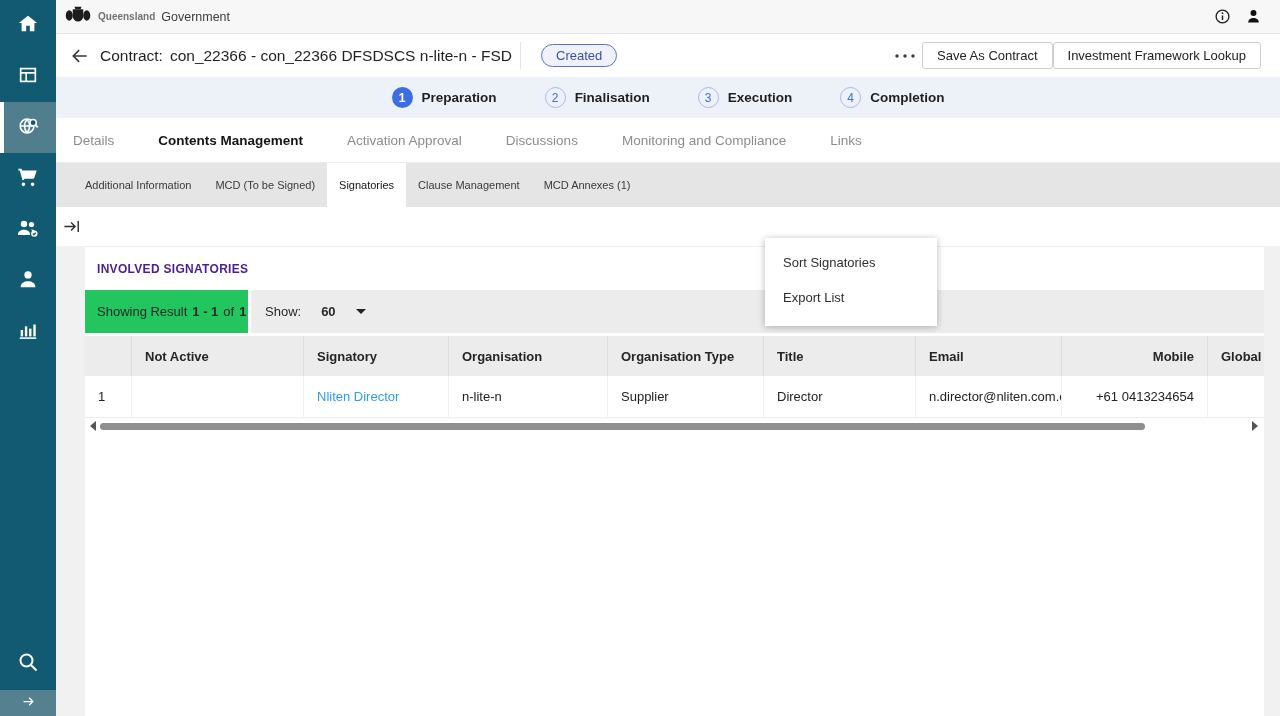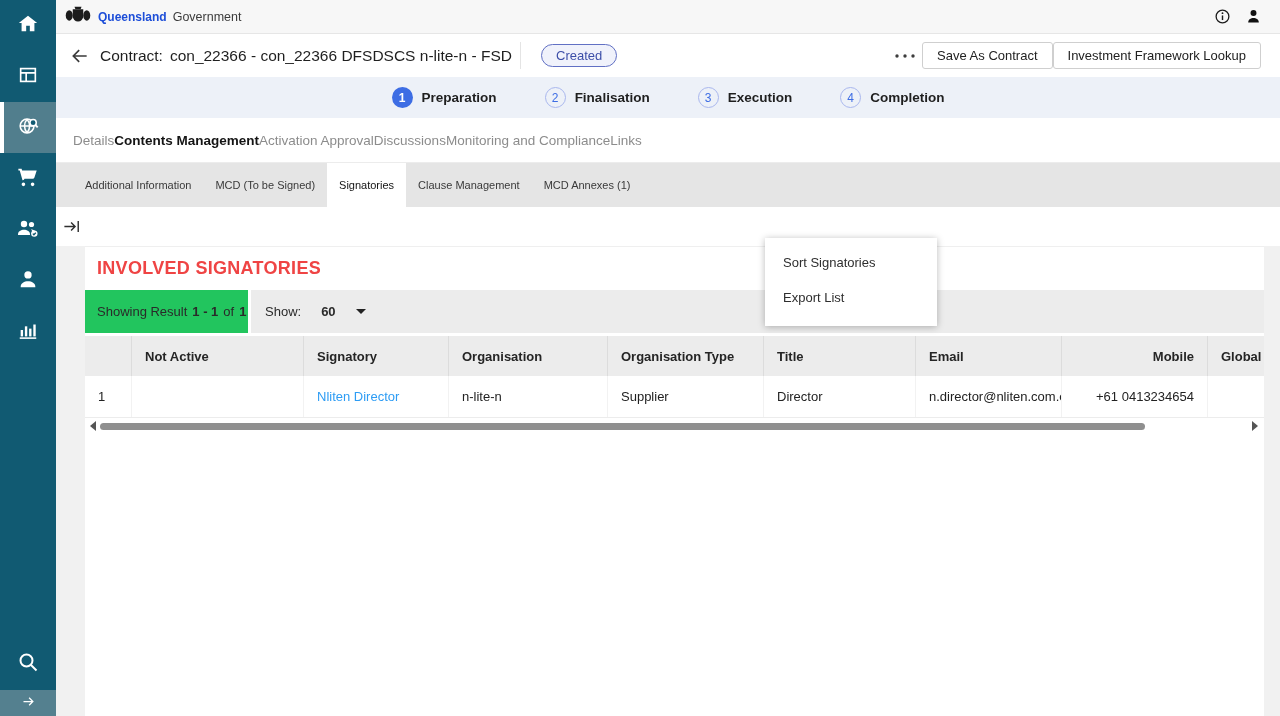--- a/index.html
+++ b/index.html
@@ -13,21 +13,21 @@
   }
   
   .sidebar { position:absolute; left:0; top:0; width:56px; height:716px; background:#115a72; z-index:30; }
   .side-item { height:51px; display:flex; align-items:center; justify-content:center; cursor:pointer; }
   .side-item.selected { background:#517e8d; box-shadow: inset 4px 0 0 0 #ffffff; }
   .side-search { position:absolute; bottom:26px; left:0; width:56px; height:52px; display:flex; align-items:center; justify-content:center; }
   .side-strip { position:absolute; bottom:0; left:0; width:56px; height:26px; background:#54808f; display:flex; align-items:center; justify-content:center; }
   
   .topbar { position:absolute; left:56px; top:0; width:1224px; height:34px; background:#f7f7f7; border-bottom:1px solid #e6e6e6; display:flex; align-items:center; padding:0 18px 0 8px; }
   .brand { display:flex; align-items:center; gap:6px; }
-  .brand-bold { font-weight:bold; font-size:12px; color:#1d4ed8; }
+  .brand-bold { font-weight:bold; font-size:10px; color:#737373; }
   .brand-reg { font-size:12.5px; color:#3c3c3c; }
   .topbar-right { margin-left:auto; display:flex; align-items:center; gap:14px; }
   .icon-btn { display:flex; align-items:center; justify-content:center; cursor:pointer; }
   
   .titlebar { position:absolute; left:56px; top:34px; width:1224px; height:43px; background:#fff; display:flex; align-items:center; padding-left:14px; }
   .back-btn { width:26px; display:flex; align-items:center; cursor:pointer; }
   .title-label { font-size:15.5px; font-weight:500; color:#1f1f1f; margin-left:4px; }
   .title-value { font-size:15.5px; font-weight:500; color:#1f1f1f; margin-left:7px; }
   .title-divider { position:absolute; left:464px; top:8px; bottom:8px; width:1px; background:#e4e4e4; }
   .status-badge { position:absolute; left:485px; top:10px; height:23px; padding:0 14px; display:flex; align-items:center; font-size:13px; color:#3c4ea8; background:#f0f2fb; border:1px solid #6170c4; border-radius:12px; }
@@ -35,38 +35,38 @@
   .btn { height:27px; padding:0 14px; background:#fff; border:1px solid #cfcfcf; border-radius:3px; font-size:13px; color:#222; display:inline-flex; align-items:center; justify-content:center; cursor:pointer; white-space:nowrap; font-family:"Liberation Sans",sans-serif; }
   .ellipsis-btn { padding:6px 6px; cursor:pointer; display:flex; align-items:center; }
   
   .stepper { position:absolute; left:56px; top:77px; width:1224px; height:41px; background:#edf1f8; display:flex; align-items:center; justify-content:center; gap:48px; }
   .step { display:flex; align-items:center; gap:9px; cursor:pointer; }
   .step-circle { width:21px; height:21px; border-radius:50%; display:flex; align-items:center; justify-content:center; font-size:12px; }
   .step.active .step-circle { background:#3d6de4; color:#fff; font-weight:bold; }
   .step:not(.active) .step-circle { border:1.5px solid #a9b7ee; color:#3d6de4; }
   .step-label { font-size:13.5px; font-weight:600; color:#1f1f1f; }
   
-  .tabs { position:absolute; left:56px; top:118px; width:1224px; height:45px; background:#fff; display:flex; align-items:center; padding-left:17px; border-bottom:1px solid #ececec; }
+  .tabs { position:absolute; left:56px; top:118px; width:1224px; height:45px; background:#fff; display:flex; align-items:center; gap:44px; padding-left:17px; border-bottom:1px solid #ececec; }
   .tab { font-size:13.5px; color:#8c8c8c; cursor:pointer; white-space:nowrap; }
   .tab.active { color:#141414; font-weight:bold; }
   
   .subtabs { position:absolute; left:56px; top:163px; width:1224px; height:44px; background:#e5e5e5; display:flex; align-items:stretch; padding-left:17px; }
   .subtab { padding:0 12px; display:flex; align-items:center; font-size:11px; color:#3a3a3a; cursor:pointer; white-space:nowrap; }
   .subtab.active { background:#fff; color:#141414; }
   
   .toolbar-row { position:absolute; left:56px; top:207px; width:1224px; height:39px; background:#fff; display:flex; align-items:center; padding:0 17px 0 6px; }
   .toolbar-actions { margin-left:auto; display:flex; align-items:center; gap:12px; }
   .split-btn { display:inline-flex; align-items:stretch; height:27px; }
   .split-main { border:1px solid #cfcfcf; border-radius:3px 0 0 3px; padding:0 16px; display:flex; align-items:center; font-size:13px; background:#fff; cursor:pointer; }
   .split-caret { border:1px solid #cfcfcf; border-left:none; border-radius:0 3px 3px 0; width:28px; display:flex; align-items:center; justify-content:center; background:#fff; cursor:pointer; }
   
   .gutter-l { position:absolute; left:56px; top:246px; width:29px; height:470px; background:#f1f1f1; }
   .gutter-r { position:absolute; left:1264px; top:246px; width:16px; height:470px; background:#f1f1f1; }
   .section-head { position:absolute; left:85px; top:246px; width:1179px; height:44px; background:#fff; border-top:1px solid #efefef; display:flex; align-items:center; padding:0 12px; }
-  .section-title { font-size:18px; font-weight:bold; letter-spacing:.3px; color:#ef4444; }
+  .section-title { font-size:12px; font-weight:bold; letter-spacing:.3px; color:#4c1d95; }
   
   .results-bar { position:absolute; left:85px; top:290px; width:1179px; height:43px; display:flex; align-items:stretch; }
   .results-left { background:#22c55e; display:flex; align-items:center; gap:5px; padding:0 12px; width:163px; font-size:13px; color:#2a2a2a; white-space:nowrap; }
   .results-gap { width:3px; background:#fff; }
   .results-right { background:#ececec; flex:1; display:flex; align-items:center; gap:20px; padding-left:14px; font-size:13px; color:#2a2a2a; }
   .bold { font-weight:bold; }
   .caret-down { width:0; height:0; border-left:5px solid transparent; border-right:5px solid transparent; border-top:5px solid #222; cursor:pointer; }
   
   .tgrid { display:grid; grid-template-columns:46px 172px 145px 159px 156px 152px 146px 146px 1fr; }
   .thead { position:absolute; left:85px; top:336px; width:1179px; height:40px; background:#ececec; }

